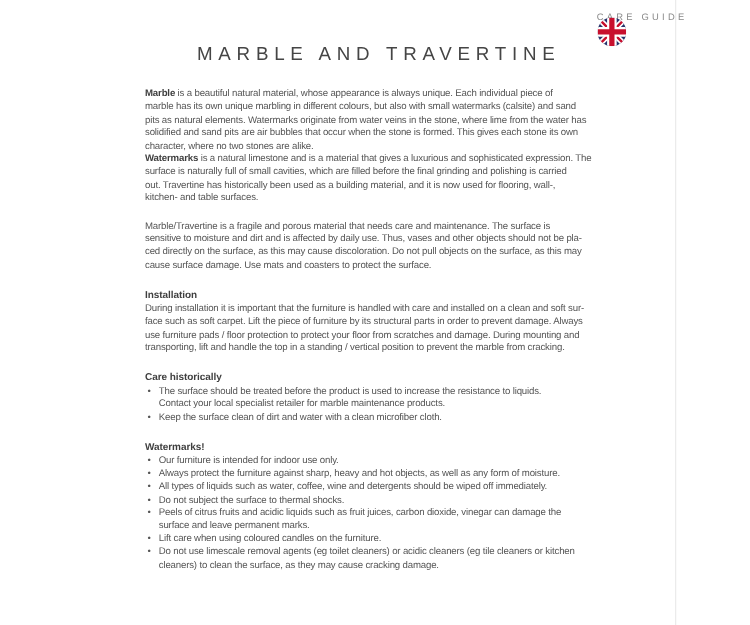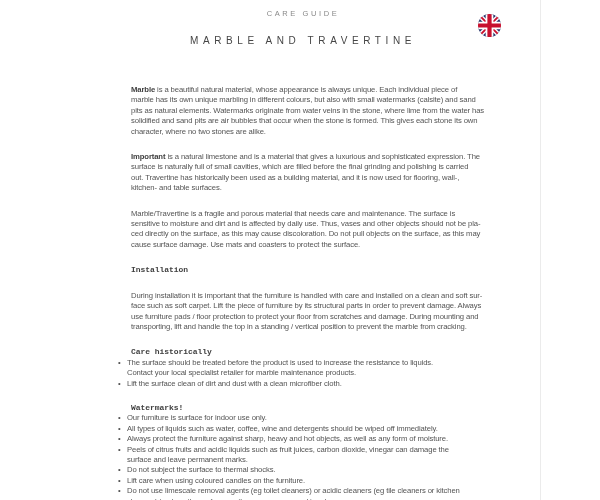--- a/index.html
+++ b/index.html
@@ -23,24 +23,25 @@
     position: absolute;
     left: 56px; top: 9px;
     width: 494px;
     text-align: center;
   }
   .kicker {
     font-size: 7.5px;
     letter-spacing: 2.6px;
     color: #898989;
     font-weight: normal;
+    text-align: right;
   }
   .doc-title {
     margin: 17px 0 0 0;
-    font-size: 10px;
+    font-size: 15px;
     font-weight: normal;
     letter-spacing: 4.6px;
     color: #454545;
   }
 
   .flag {
     position: absolute;
     left: 478px; top: 14px;
     width: 23px; height: 23px;
   }
@@ -48,34 +49,33 @@
 
   .content {
     position: absolute;
     left: 116px; top: 70px;
     width: 430px;
     font-size: 7.7px;
     line-height: 10.4px;
     letter-spacing: -0.12px;
   }
   .content p {
-    margin: 15px;
+    margin: 0;
     white-space: pre;
   }
   .content p.block-gap { margin-top: 12px; }
   .content strong { color: #3f3f3f; font-weight: bold; }
 
   .content h2 {
-    margin: 14px 0 0 15px;
+    margin: 14px 0 0 0;
     font-size: 8px;
     line-height: 10.4px;
     font-weight: bold;
     color: #3f3f3f;
     letter-spacing: -0.05px;
-    font-family: Liberation Mono, monospace;
   }
 
   .content ul {
     margin: 0; padding: 0;
     list-style: none;
   }
   .content li {
     position: relative;
     padding-left: 11px;
     white-space: pre;
@@ -116,49 +116,49 @@
 </span>
 
 <main class="content">
 
   <p><strong>Marble</strong><span> is a beautiful natural material, whose appearance is always unique. Each individual piece of
 marble has its own unique marbling in different colours, but also with small watermarks (calsite) and sand
 pits as natural elements. Watermarks originate from water veins in the stone, where lime from the water has
 solidified and sand pits are air bubbles that occur when the stone is formed. This gives each stone its own
 character, where no two stones are alike.</span></p>
 
-  <p><strong>Important</strong><span> is a natural limestone and is a material that gives a luxurious and sophisticated expression. The
+  <p><strong>Watermarks</strong><span> is a natural limestone and is a material that gives a luxurious and sophisticated expression. The
 surface is naturally full of small cavities, which are filled before the final grinding and polishing is carried
 out. Travertine has historically been used as a building material, and it is now used for flooring, wall-,
 kitchen- and table surfaces.</span></p>
 
   <p class="block-gap">Marble/Travertine is a fragile and porous material that needs care and maintenance. The surface is
 sensitive to moisture and dirt and is affected by daily use. Thus, vases and other objects should not be pla-
 ced directly on the surface, as this may cause discoloration. Do not pull objects on the surface, as this may
 cause surface damage. Use mats and coasters to protect the surface.</p>
 
   <h2>Installation</h2>
   <p>During installation it is important that the furniture is handled with care and installed on a clean and soft sur-
 face such as soft carpet. Lift the piece of furniture by its structural parts in order to prevent damage. Always
 use furniture pads / floor protection to protect your floor from scratches and damage. During mounting and
 transporting, lift and handle the top in a standing / vertical position to prevent the marble from cracking.</p>
 
   <h2>Care historically</h2>
   <ul>
     <li>The surface should be treated before the product is used to increase the resistance to liquids.
 Contact your local specialist retailer for marble maintenance products.</li>
-    <li>Lift the surface clean of dirt and dust with a clean microfiber cloth.</li>
+    <li>Keep the surface clean of dirt and water with a clean microfiber cloth.</li>
   </ul>
 
   <h2>Watermarks!</h2>
   <ul>
-    <li>Our furniture is surface for indoor use only.</li>
+    <li>Our furniture is intended for indoor use only.</li>
+    <li>Always protect the furniture against sharp, heavy and hot objects, as well as any form of moisture.</li>
     <li>All types of liquids such as water, coffee, wine and detergents should be wiped off immediately.</li>
-    <li>Always protect the furniture against sharp, heavy and hot objects, as well as any form of moisture.</li>
+    <li>Do not subject the surface to thermal shocks.</li>
     <li>Peels of citrus fruits and acidic liquids such as fruit juices, carbon dioxide, vinegar can damage the
 surface and leave permanent marks.</li>
-    <li>Do not subject the surface to thermal shocks.</li>
     <li>Lift care when using coloured candles on the furniture.</li>
     <li>Do not use limescale removal agents (eg toilet cleaners) or acidic cleaners (eg tile cleaners or kitchen
 cleaners) to clean the surface, as they may cause cracking damage.</li>
   </ul>
 
 </main>
 
 </body></html>

